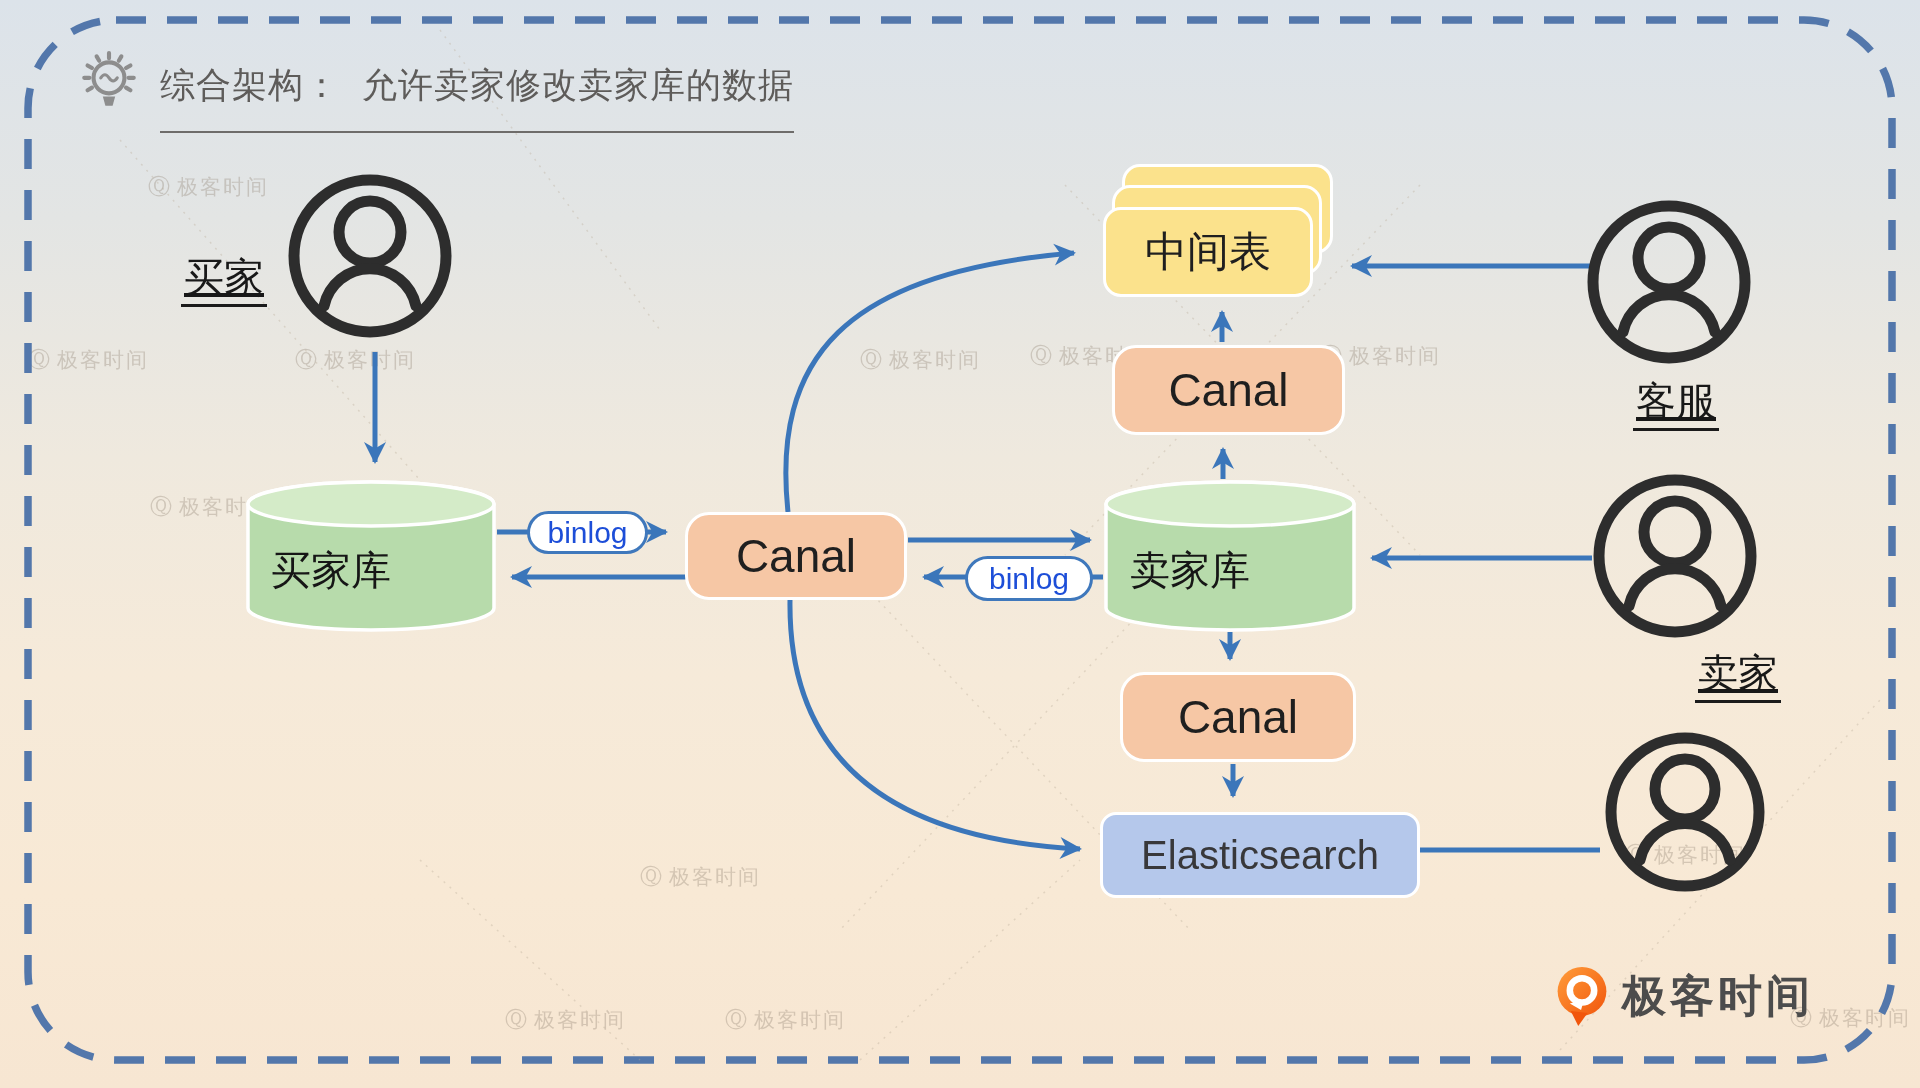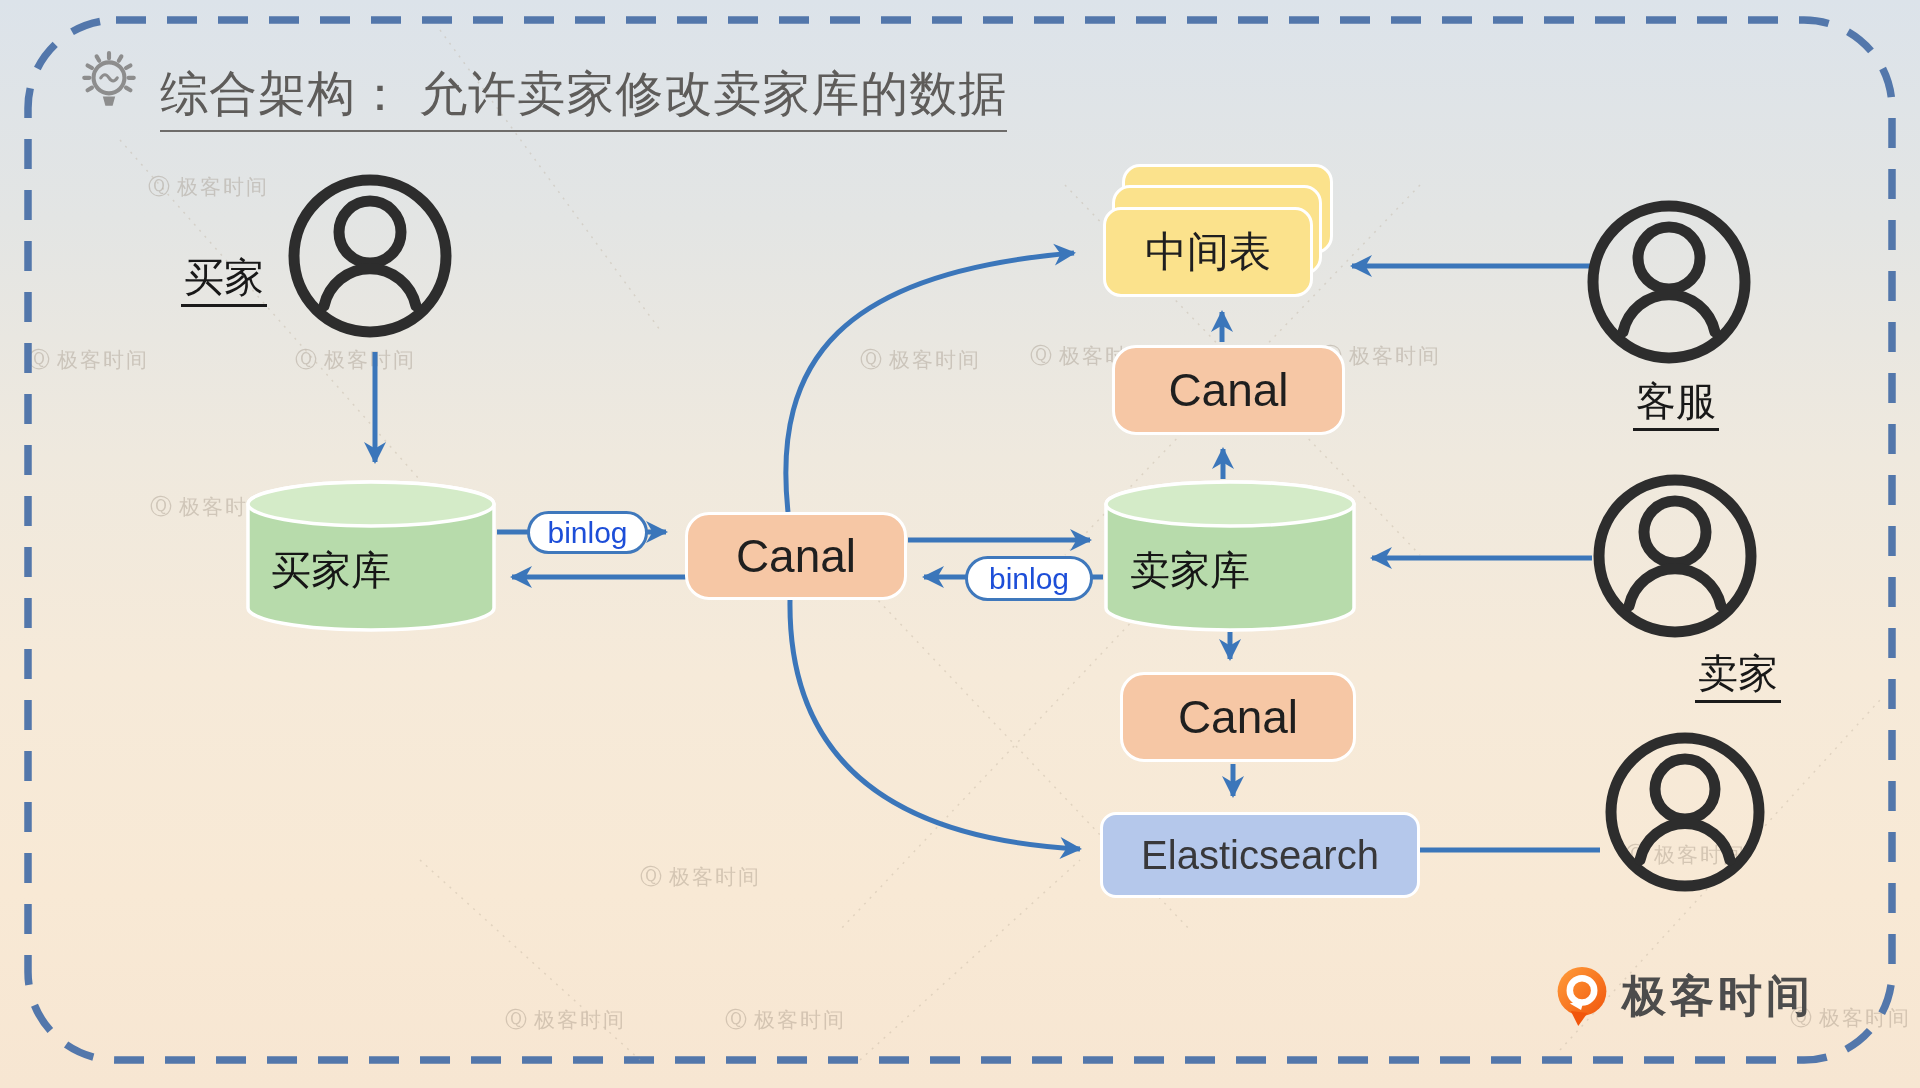--- a/index.html
+++ b/index.html
@@ -11,24 +11,24 @@
   .stage *{box-sizing:border-box;}
   svg.layer{position:absolute;left:0;top:0;z-index:1;}
   .node{position:absolute;z-index:2;border:3px solid #fff;border-radius:20px;
         display:flex;align-items:center;justify-content:center;color:#1f1f1f;}
   .canal{background:#f6c7a5;font-size:46px;border-radius:24px;}
   .table-card{background:#fbe28c;border-radius:18px;}
   .es{background:#b5c8eb;font-size:40px;color:#38383a;border-radius:16px;}
   .pill{position:absolute;z-index:3;background:#fff;border:3px solid #3f78bc;border-radius:24px;
         display:flex;align-items:center;justify-content:center;font-size:30px;color:#1d4ed8;}
   .db-label{position:absolute;z-index:3;width:200px;text-align:left;font-size:40px;color:#161616;}
-  .actor-label{position:absolute;z-index:3;width:160px;text-align:center;font-size:40px;color:#181818;}
+  .actor-label{position:absolute;z-index:3;width:160px;text-align:center;font-size:40px;color:#181818;text-decoration:underline;}
   .actor-label span{border-bottom:3px solid #1b1b1b;padding:0 3px 5px;}
   .title-wrap{position:absolute;left:160px;top:62px;z-index:3;}
-  .title-wrap span{font-size:48px;color:#5e5c5a;border-bottom:2.5px solid #6e6c6a;padding-bottom:10px;letter-spacing:1px;}
+  .title-wrap span{font-size:35px;color:#5e5c5a;border-bottom:2.5px solid #6e6c6a;padding-bottom:23px;letter-spacing:1px;font-family:Liberation Mono, monospace;}
   .bulb{position:absolute;left:76px;top:48px;z-index:3;}
   .wm{position:absolute;z-index:0;font-size:21px;color:#8c7e6e;opacity:.32;white-space:nowrap;letter-spacing:2px;}
   .wm::before{content:"Ⓠ";margin-right:5px;font-size:22px;}
   .logo{position:absolute;left:1552px;top:964px;z-index:3;display:flex;align-items:center;}
   .logo-text{font-size:44px;font-weight:600;color:#4c4c4c;letter-spacing:4px;margin-left:10px;}
 </style>
 </head>
 <body>
 
 <div class="stage">

